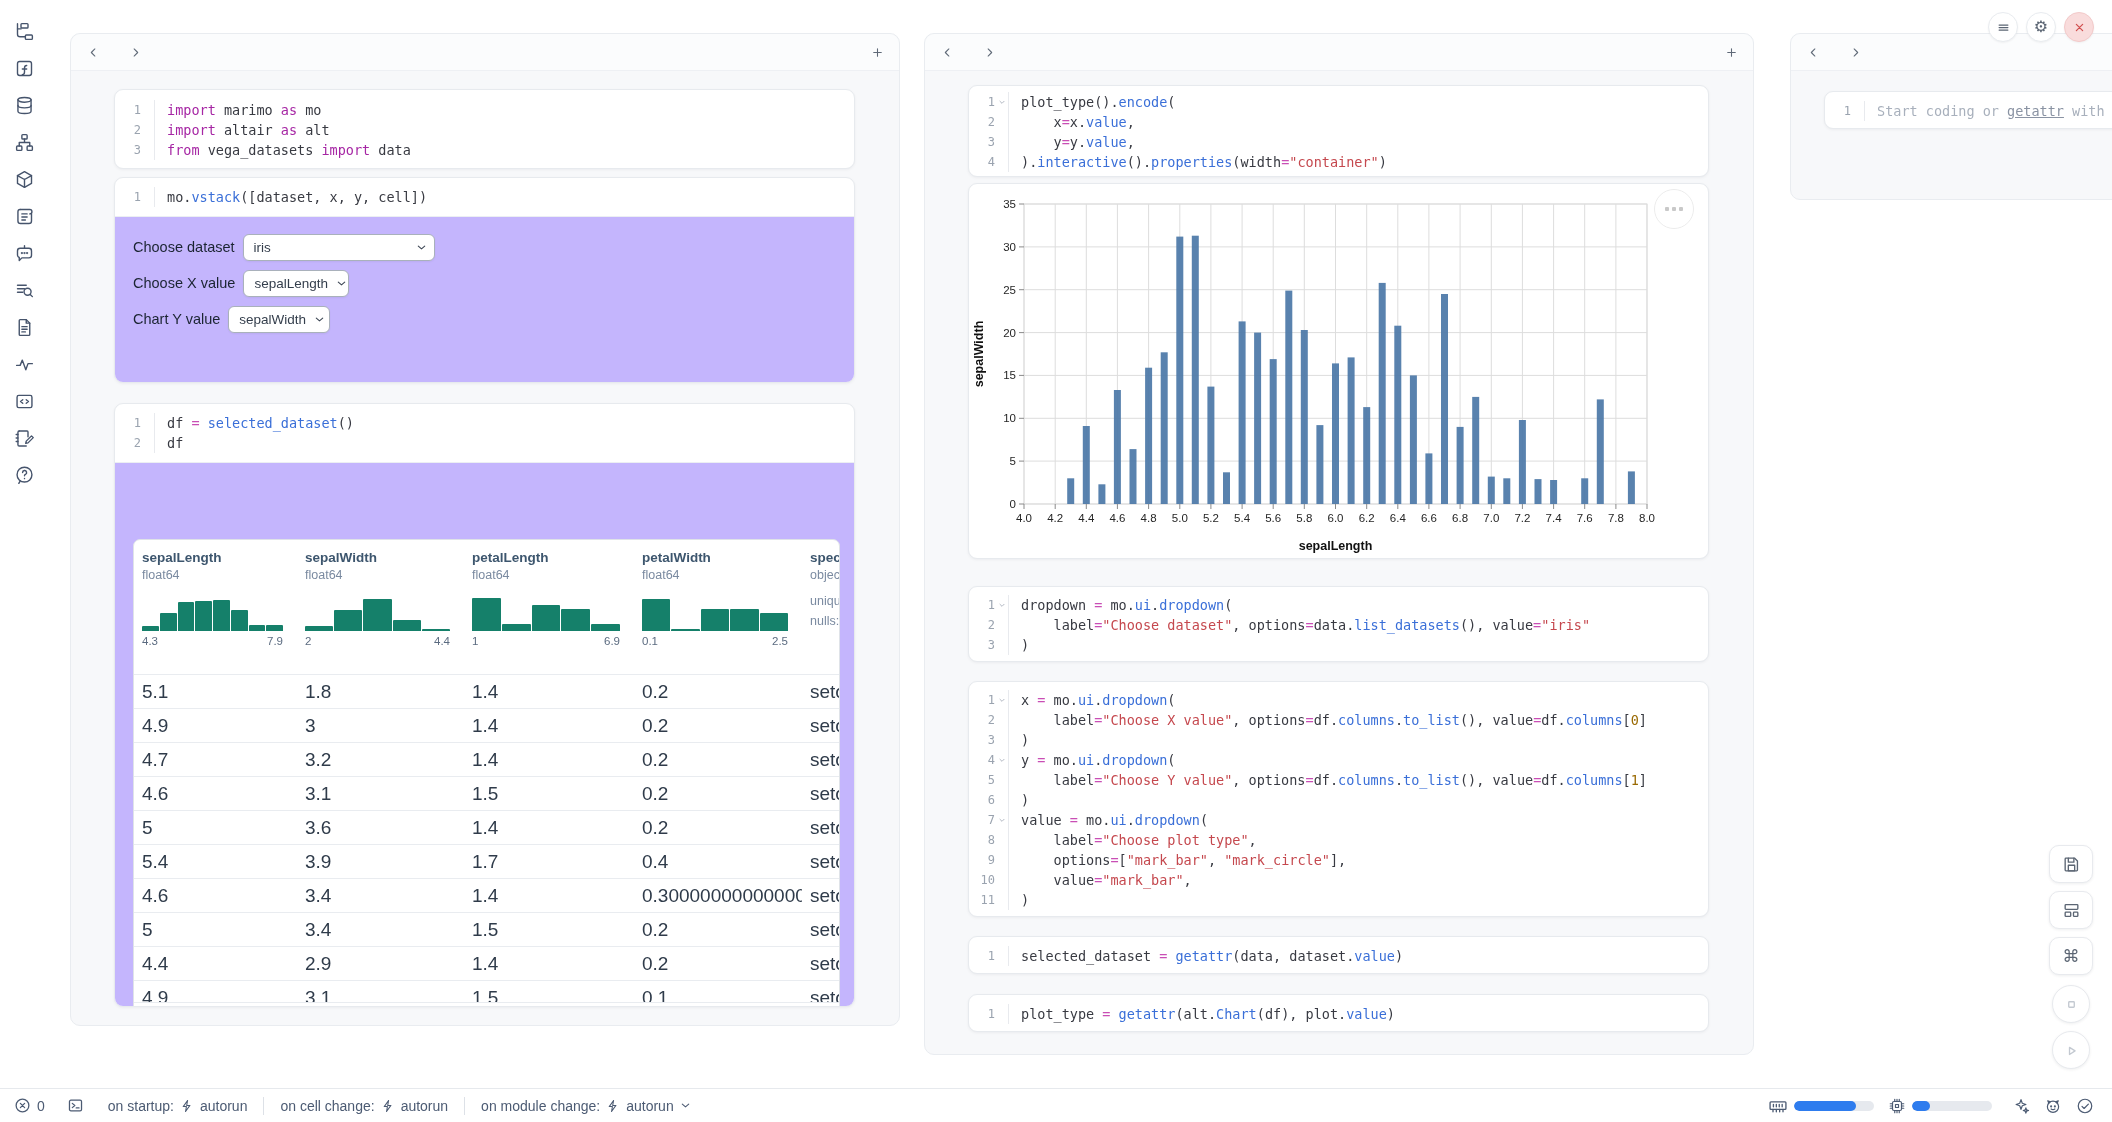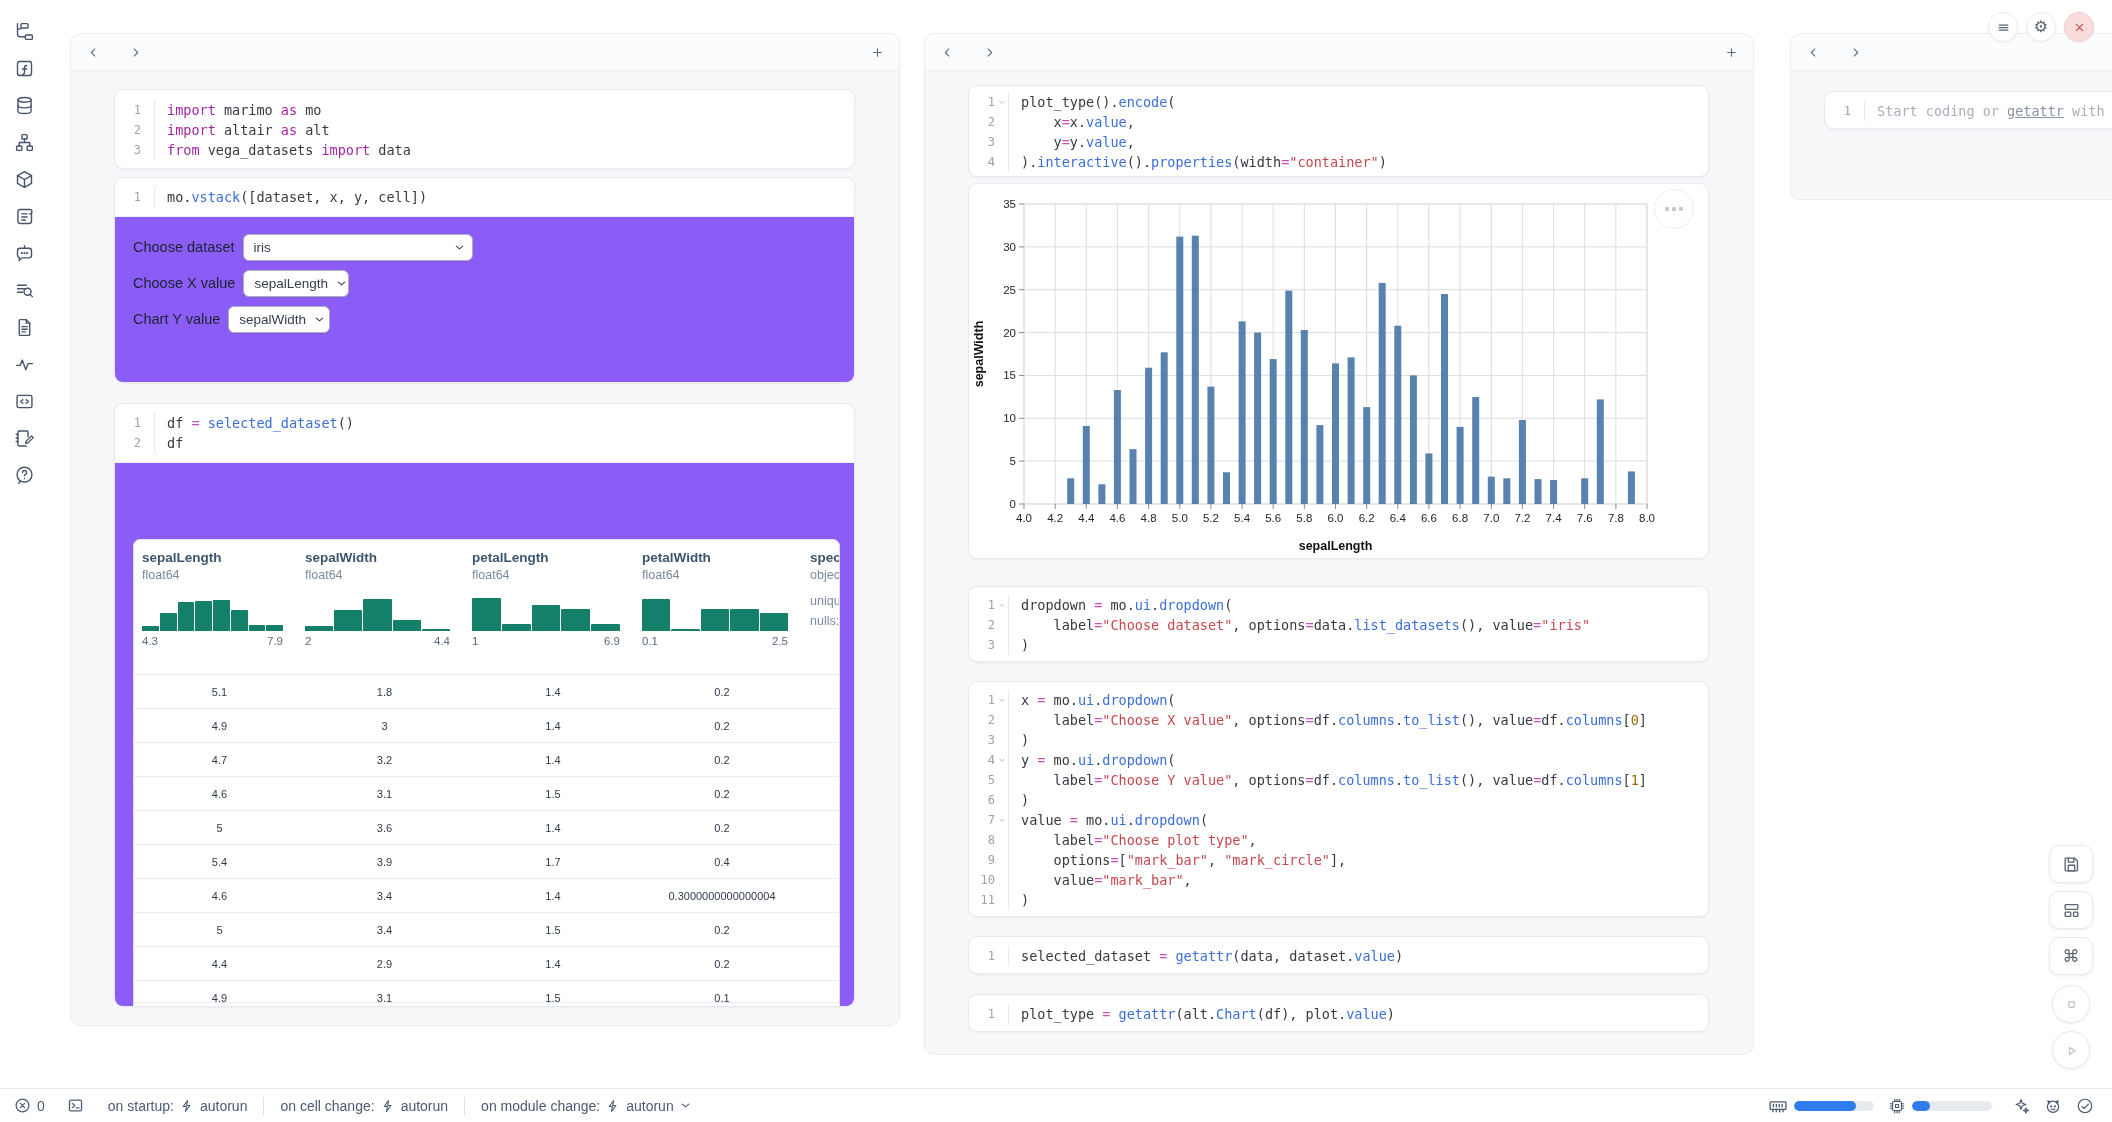--- a/index.html
+++ b/index.html
@@ -20,40 +20,40 @@
   
   .cell{position:absolute;background:#fff;border:1px solid #e7eaee;border-radius:9px;
         box-shadow:0 1px 3px rgba(15,23,42,.05);overflow:hidden;box-sizing:border-box;}
   .codewrap{}
   .cl{display:flex;height:20px;line-height:20px;font-family:"DejaVu Sans Mono",monospace;}
   .ln{width:26px;text-align:right;color:#9aa3af;font-size:12px;flex:none;}
   .foldslot{width:13px;flex:none;display:flex;align-items:center;justify-content:center;}
   .ct{border-left:1px solid #e8eaee;padding-left:12px;white-space:pre;flex:1;font-size:13.5px;color:#383a42;}
   .tk-k{color:#a626a4;} .tk-f{color:#3a6fd8;} .tk-s{color:#c5484e;}
   .tk-o{color:#c94eb5;} .tk-n2{color:#9a6a03;} .tk-p{color:#383a42;}
-  .cell-output{border-top:1px solid #eceff3;background:#8b5cf6;position:relative;}
+  .cell-output{border-top:1px solid #eceff3;background:#c4b5fd;position:relative;}
   
   .dd-row{height:36px;display:flex;align-items:center;padding-left:18px;font-size:14.5px;color:#1b2432;}
   .mselect{height:27px;border:1px solid #a9b1bb;border-radius:6px;background:#fff;display:flex;align-items:center;
            justify-content:space-between;padding:0 7px 0 10px;font-size:13.5px;color:#343e4c;margin-left:8px;
            box-sizing:border-box;box-shadow:0 1px 2px rgba(0,0,0,.05);cursor:pointer;}
   .mselect svg{width:11px;height:11px;color:#3c4654;flex:none;margin-left:8px;}
   
   .tbl{position:absolute;left:18px;top:76px;width:707px;height:512px;border:1px solid #dfe3e8;border-radius:7px;
        overflow:hidden;background:#fff;box-sizing:border-box;}
   .tgrid{display:grid;grid-template-columns:163px 167px 170px 168px 139px;}
   .thead{position:relative;height:134px;}
   .thcell{padding:10px 14px 0 8px;box-sizing:border-box;overflow:hidden;white-space:nowrap;}
   .thname{font-size:13.5px;font-weight:bold;color:#3d566e;}
   .thdtype{font-size:12.5px;color:#7a8aa0;margin-top:3px;}
   .hist{display:flex;align-items:flex-end;gap:1px;height:40px;margin-top:9px;}
   .hist i{display:block;background:#15806a;flex:1;border-radius:1px 1px 0 0;}
   .hrange{display:flex;justify-content:space-between;font-size:11.5px;color:#5b6b80;margin-top:4px;}
   .tstats{font-size:12.5px;color:#7a8aa0;line-height:20px;margin-top:9px;}
-  .trow{height:33px;align-items:center;border-top:1px solid #e9ecf0;font-size:11px;color:#2f3b4a;text-align:center;}
+  .trow{height:33px;align-items:center;border-top:1px solid #e9ecf0;font-size:19px;color:#2f3b4a;}
   .trow>div{padding-left:8px;overflow:hidden;white-space:nowrap;}
   .tfoot{position:absolute;left:0;right:0;bottom:0;height:48px;border-top:1px solid #e9ecf0;display:flex;
          align-items:center;padding:0 12px;box-sizing:border-box;background:#fff;}
   
   .chart-cell svg text{font-family:"Liberation Sans",sans-serif;}
   .chart-menu{position:absolute;right:14px;top:5px;width:38px;height:38px;border-radius:50%;border:1px solid #ececec;
               background:#fff;display:flex;align-items:center;justify-content:center;gap:3px;cursor:pointer;}
   .chart-menu b{width:4px;height:4px;border-radius:1px;background:#c9c9c9;}
   
   .ph{color:#a8b0bc;font-size:13.5px;font-family:"DejaVu Sans Mono",monospace;}
@@ -222,21 +222,21 @@
         <div class="codewrap" style="padding-top: 9px;">
           <div class="cl">
             <span class="ln">1</span>
             <span class="foldslot"></span>
             <span class="ct"><span class="tk-p">mo.</span><span class="tk-f">vstack</span><span class="tk-p">([dataset, x, y, cell])</span></span>
           </div>
         </div>
         <div class="cell-output" style="margin-top: 9px; height: 168px; padding-top: 12px;">
           <div class="dd-row">
             <span>Choose dataset</span>
-            <span class="mselect" style="width: 230px;">
+            <span class="mselect" style="width: 192px;">
               <span>iris</span>
               <svg viewBox="0 0 24 24" fill="none" stroke="currentColor" stroke-width="2.4" stroke-linecap="round" stroke-linejoin="round">
                 <path d="M5 9l7 6 7-6"></path>
               </svg>
             </span>
           </div>
           <div class="dd-row">
             <span>Choose X value</span>
             <span class="mselect" style="width: 106px;">
               <span>sepalLength</span>

